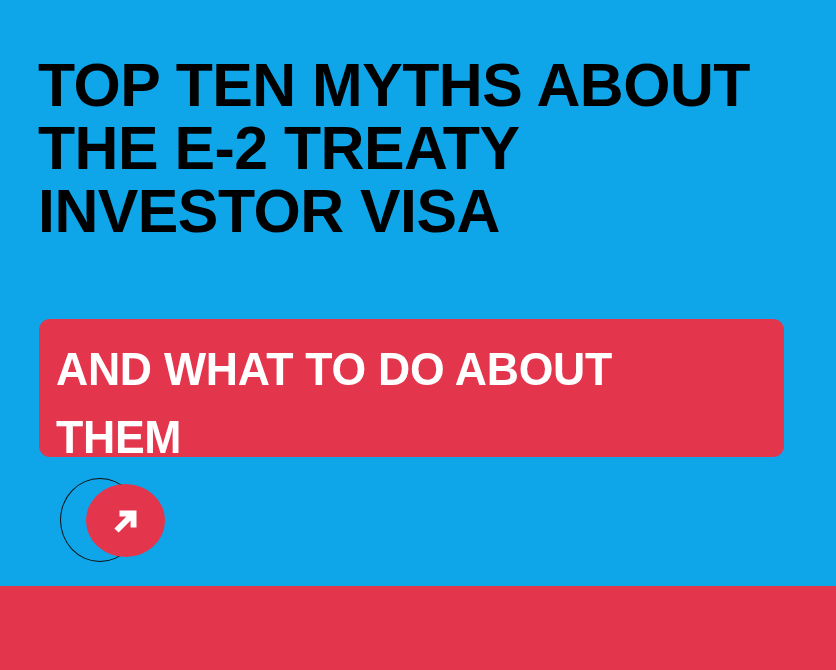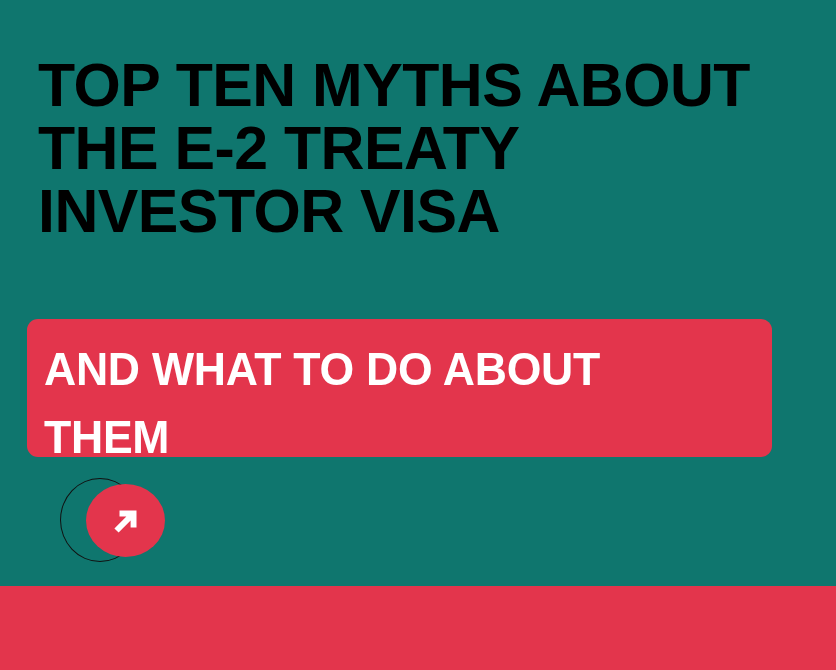--- a/index.html
+++ b/index.html
@@ -13,21 +13,21 @@
     overflow: hidden;
     background: #f2f2f2;
     font-family: "Liberation Sans", "DejaVu Sans", sans-serif;
     -webkit-font-smoothing: antialiased;
   }
 
   .slide {
     position: relative;
     width: 836px;
     height: 670px;
-    background: #0f766e;
+    background: #0ea5e9;
     overflow: hidden;
   }
 
   
   .headline {
     position: absolute;
     left: 38px;
     top: 53px;
     width: 760px;
     margin: 0;
@@ -39,21 +39,21 @@
     color: #000000;
     text-transform: uppercase;
     transform: scaleX(0.98);
     transform-origin: left top;
     white-space: pre-line;
   }
 
   
   .subtitle-banner {
     position: absolute;
-    left: 27px;
+    left: 39px;
     top: 319px;
     width: 745px;
     height: 138px;
     box-sizing: border-box;
     background: #e3354c;
     border-radius: 11px;
     padding: 16px 20px 0 17px;
   }
   .subtitle-text {
     margin: 0;

